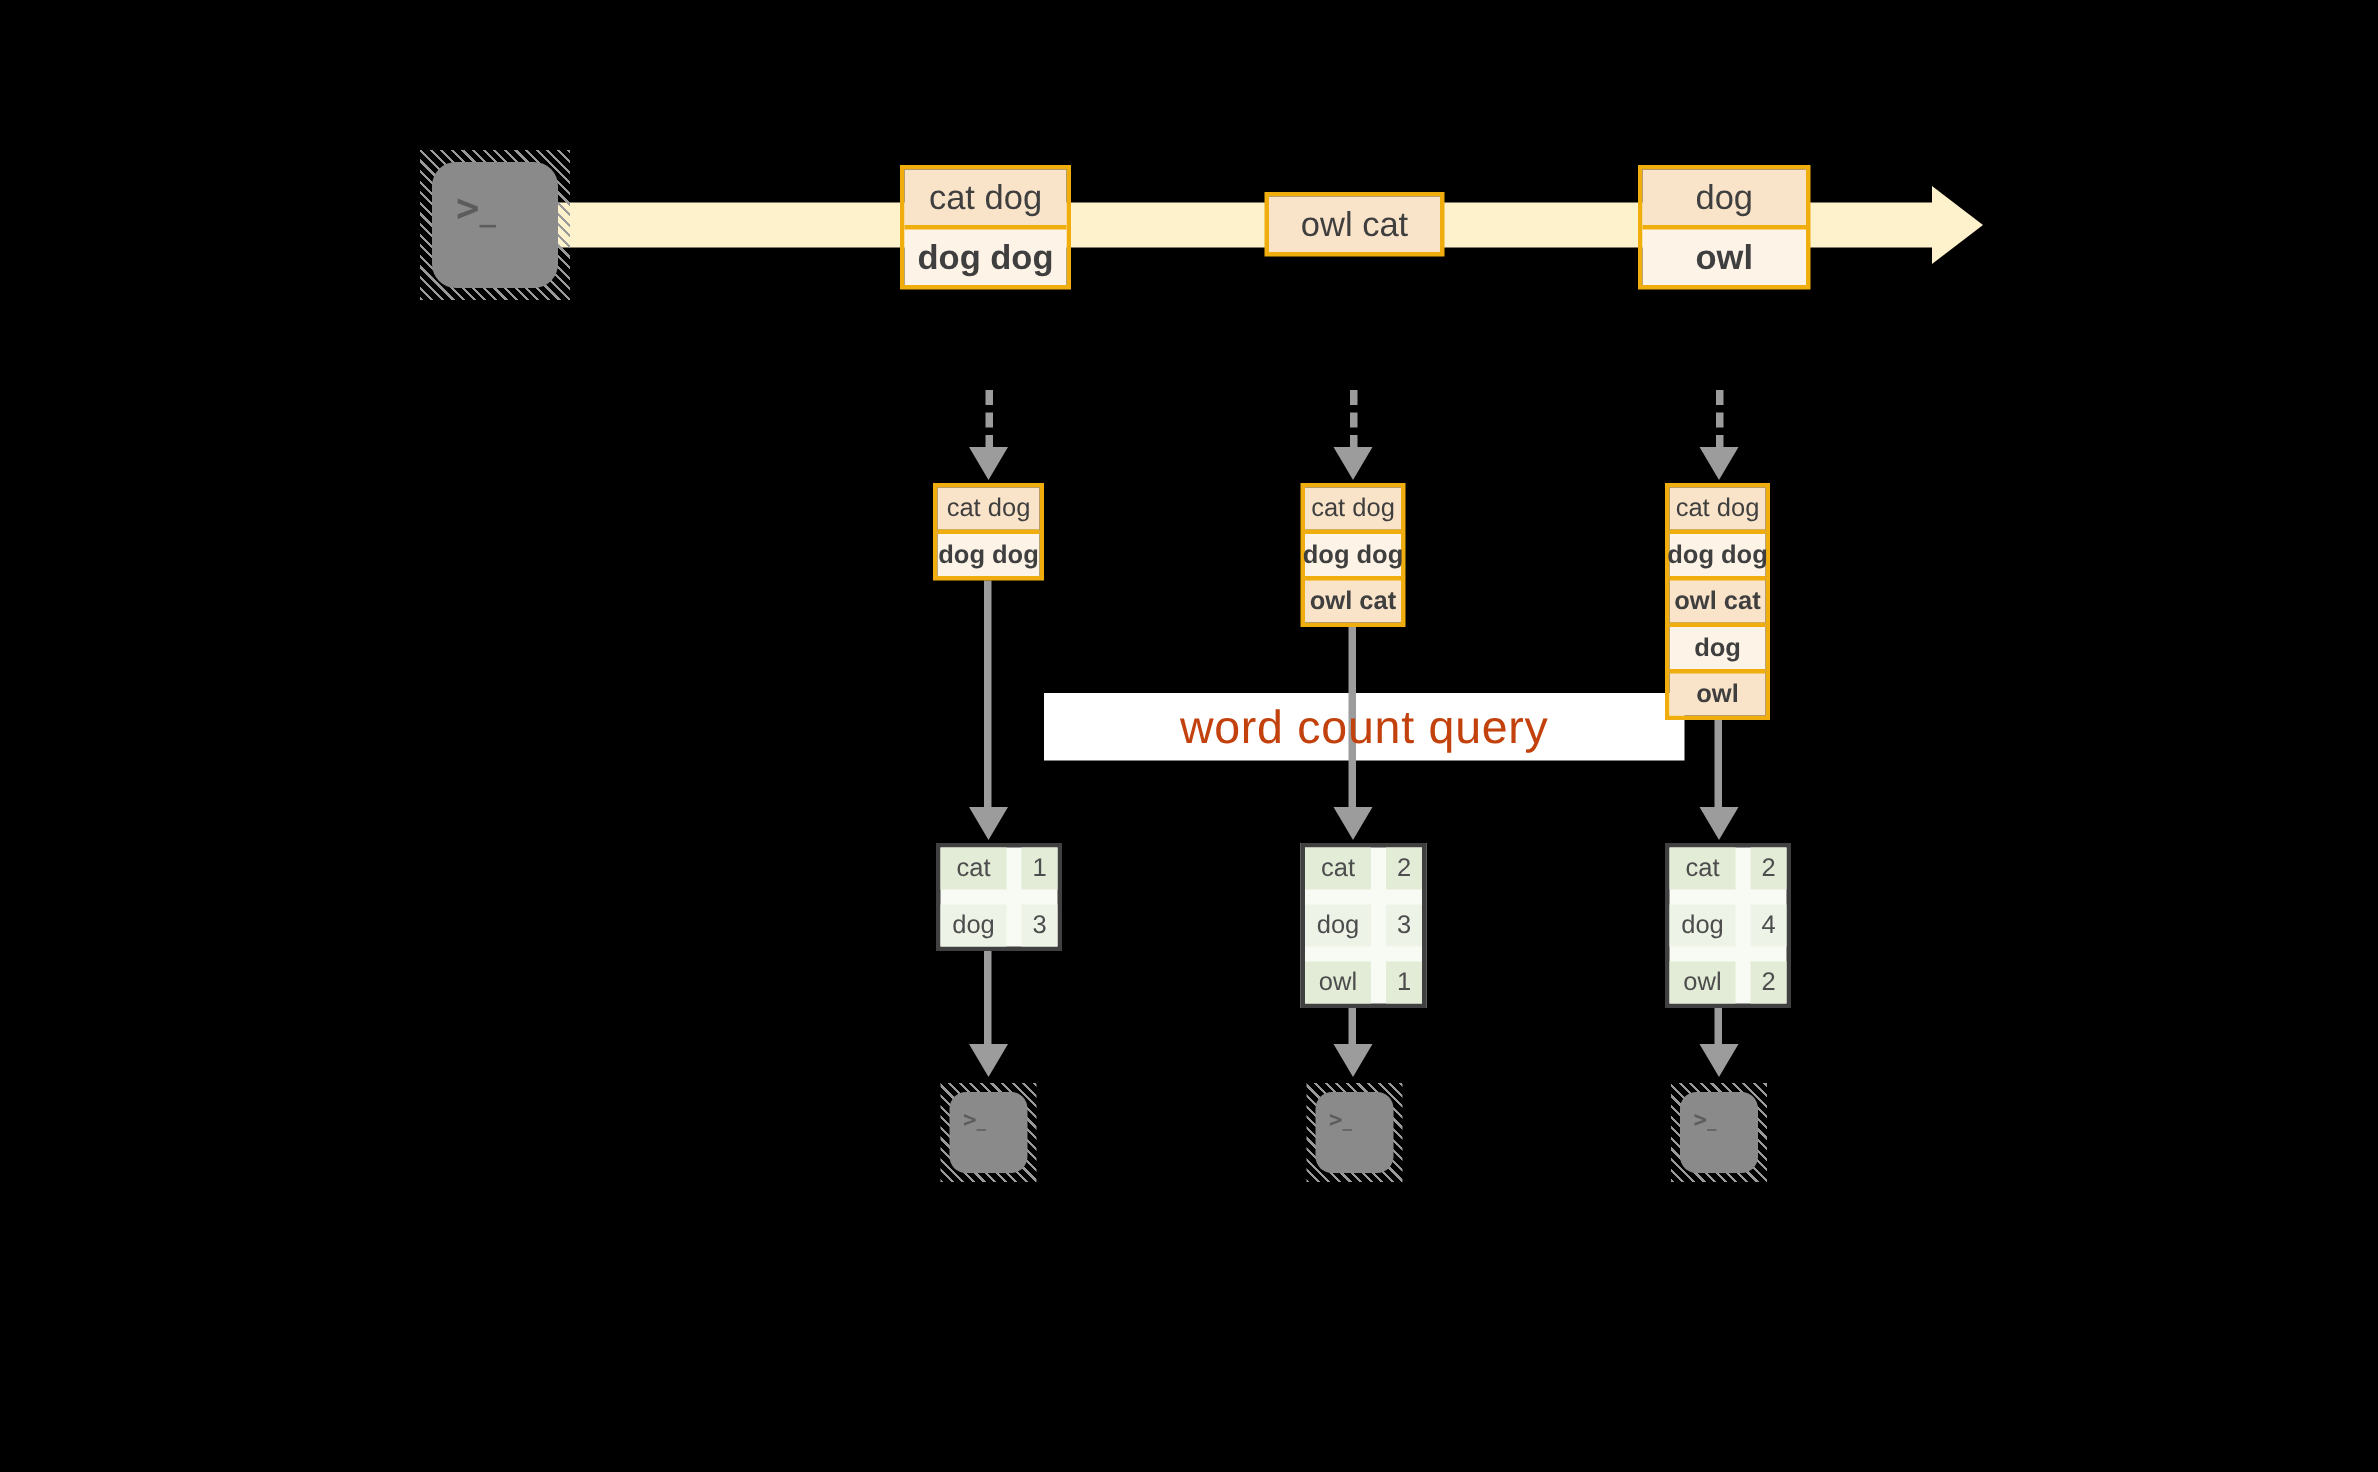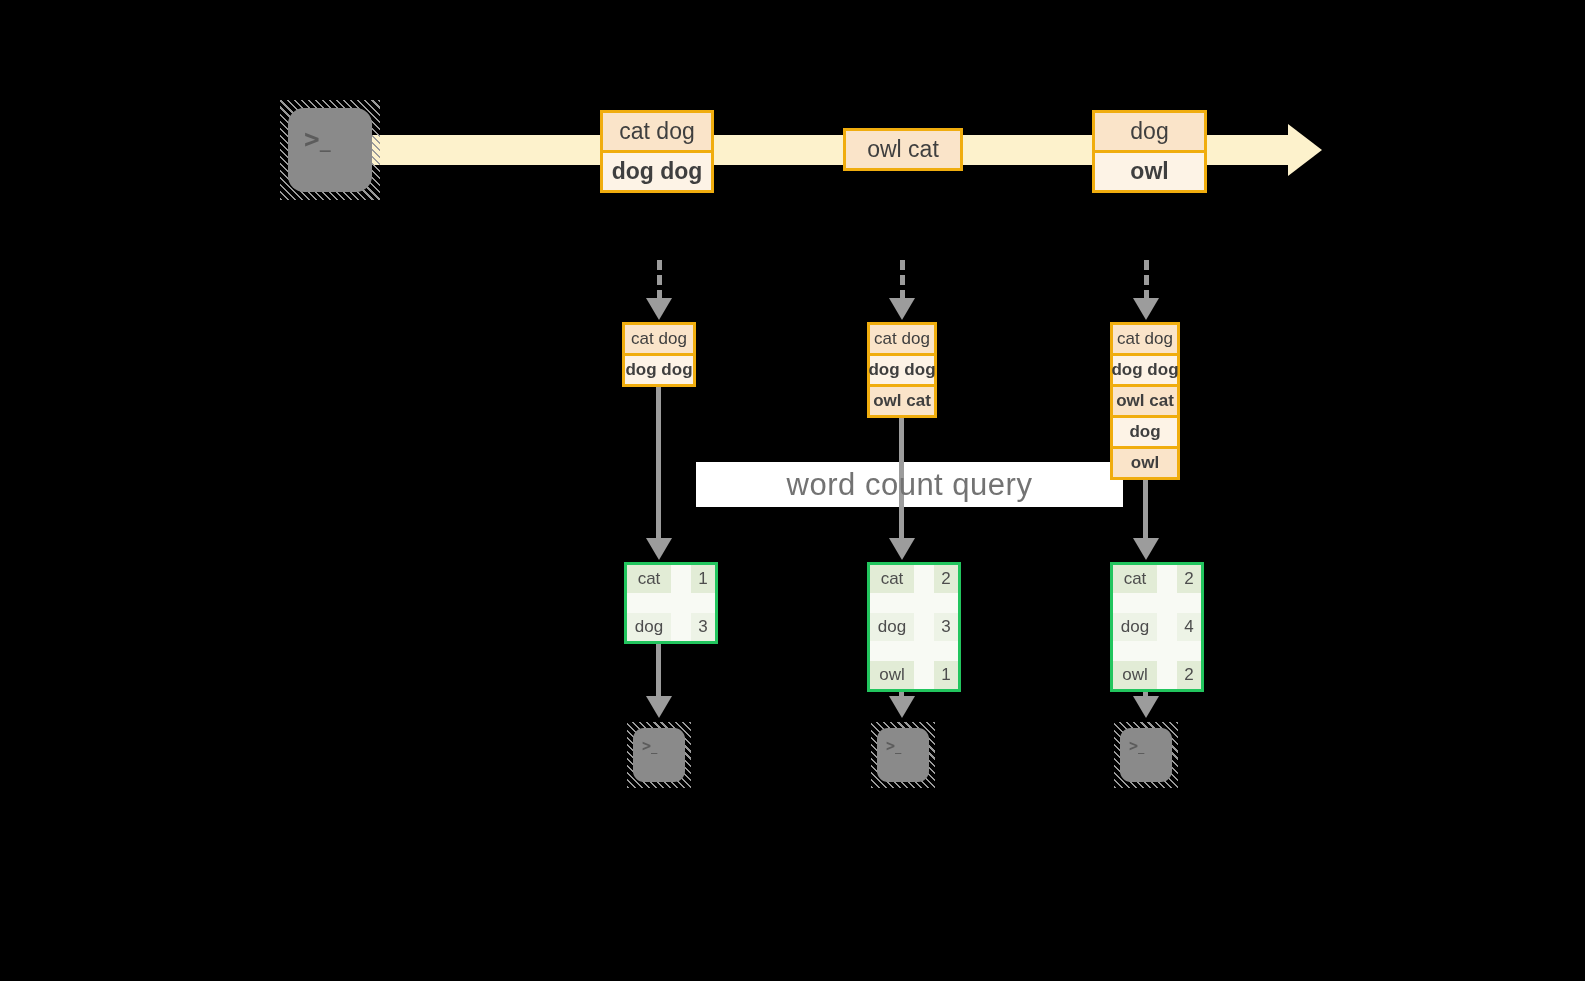--- a/index.html
+++ b/index.html
@@ -24,25 +24,25 @@
 
   
   .vdash{width:0;border-left:5px dashed #9c9c9c;z-index:6;}
   .vline{width:5px;background:#9c9c9c;z-index:6;}
   .tri-down{width:0;height:0;border-left:13px solid transparent;
             border-right:13px solid transparent;border-top:22px solid #9c9c9c;z-index:6;}
 
   
   .banner-bg{background:#ffffff;z-index:5;}
   .banner-label{display:flex;align-items:center;justify-content:center;
-                font-size:31px;color:#737373;z-index:7;letter-spacing:.5px;}
+                font-size:31px;color:#c2410c;z-index:7;letter-spacing:.5px;}
 
   
-  .gtable{border:3px solid #22c55e;background:#f8faf4;display:grid;
-          grid-template-columns:44px 24px;gap:20px;z-index:8;}
+  .gtable{border:3px solid #404040;background:#f8faf4;display:grid;
+          grid-template-columns:44px 24px;gap:10px;z-index:8;}
   .gcell{height:28px;display:flex;align-items:center;justify-content:center;
          font-size:17px;color:#4d4d4d;}
   .gA{background:#e2ecd6;}
   .gB{background:#edf3e6;}
 
   
   .term{background:repeating-linear-gradient(45deg,#9a9a9a 0 1.5px,transparent 1.5px 5px);z-index:4;}
   .term-inner{position:absolute;background:#8a8a8a;color:#5c5c5c;
               font-family:"DejaVu Sans Mono",monospace;font-weight:bold;}
   .term-big .term-inner{inset:8px;border-radius:16px;padding:16px 0 0 16px;font-size:26px;}

